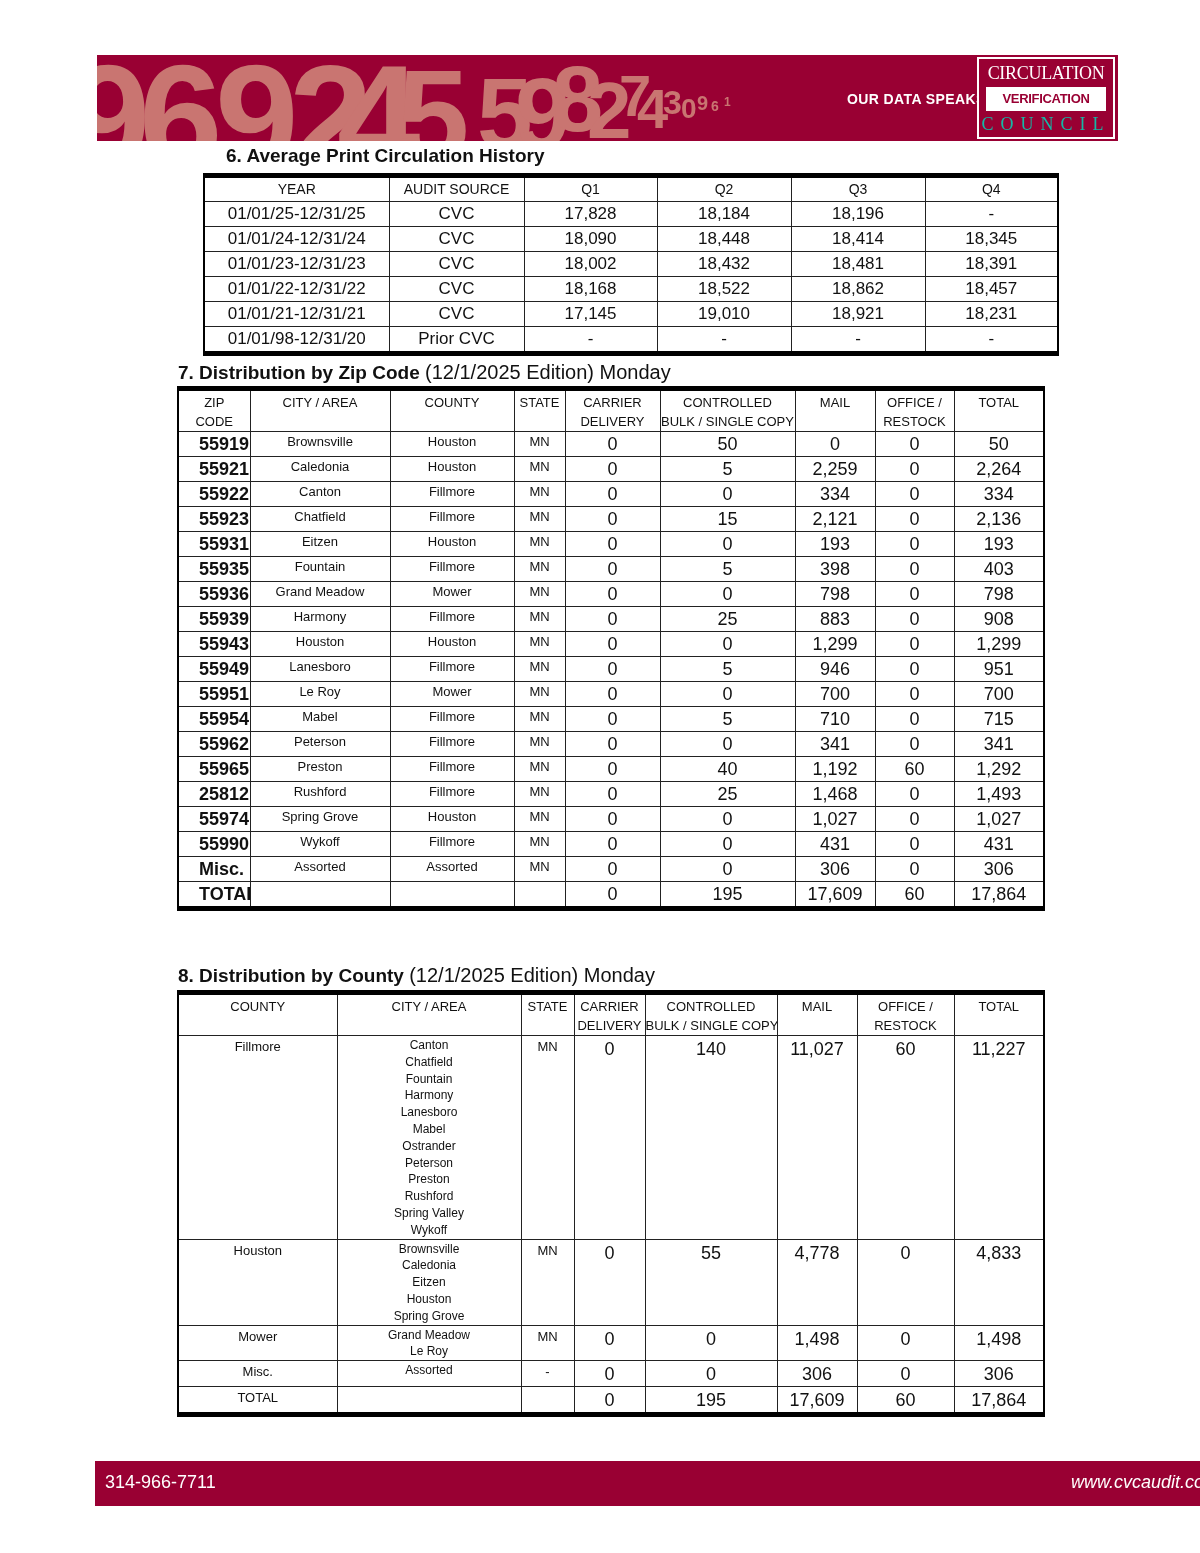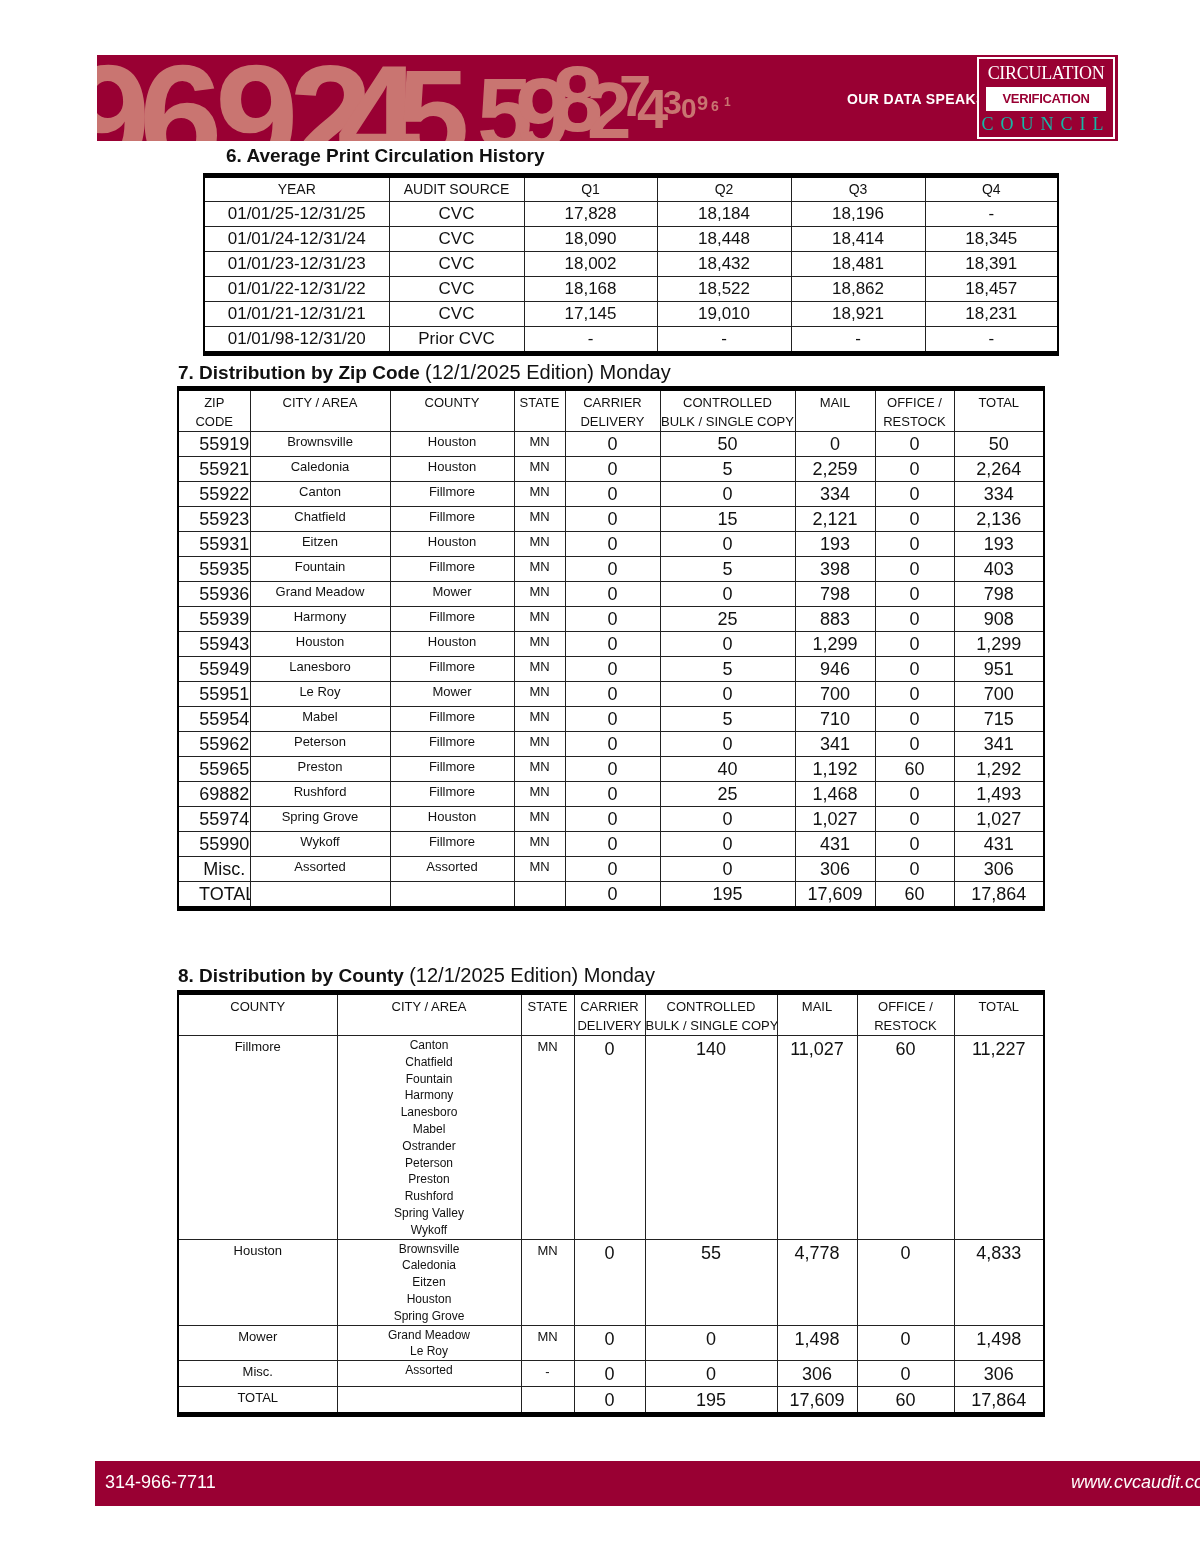--- a/index.html
+++ b/index.html
@@ -26,21 +26,21 @@
   
   #t6 { left: 177px; top: 173px; width: 854px; border-top: 5px solid #000; border-bottom: 5px solid #000; border-left: 2px solid #000; border-right: 2px solid #000; margin-left: 26px; }
   #t6 th { font-size: 14px; height: 24px; line-height: 23px; }
   #t6 td { font-size: 17px; height: 25px; line-height: 24px; }
 
   
   #t7 { left: 177px; top: 386px; width: 866px; border-top: 5px solid #000; border-bottom: 5px solid #000; border-left: 2px solid #000; border-right: 2px solid #000; }
   #t7 th { font-size: 13px; line-height: 19px; height: 43px; padding-top: 2px; }
   #t7 td { height: 25px; line-height: 24px; font-size: 18px; }
   #t7 td.small { font-size: 13px; line-height: 20px; }
-  #t7 td.zip { text-align: center; padding-left: 20px; }
+  #t7 td.zip { text-align: left; padding-left: 20px; font-weight: bold; }
 
   
   #t8 { left: 177px; top: 990px; width: 866px; border-top: 5px solid #000; border-bottom: 5px solid #000; border-left: 2px solid #000; border-right: 2px solid #000; }
   #t8 th { font-size: 13px; line-height: 19px; height: 43px; padding-top: 2px; }
   #t8 td { font-size: 18px; line-height: 24px; padding-top: 1px; }
   #t8 td.small { font-size: 13px; line-height: 17px; padding-top: 2px; }
   #t8 td.cities { font-size: 12px; line-height: 16.8px; padding-top: 1px; }
   .city-line { display: block; }
 
   
@@ -358,21 +358,21 @@
         <td class="small">Preston</td>
         <td class="small">Fillmore</td>
         <td class="small">MN</td>
         <td class="">0</td>
         <td class="">40</td>
         <td class="">1,192</td>
         <td class="">60</td>
         <td class="">1,292</td>
       </tr>
       <tr>
-        <td class="zip">69882</td>
+        <td class="zip">25812</td>
         <td class="small">Rushford</td>
         <td class="small">Fillmore</td>
         <td class="small">MN</td>
         <td class="">0</td>
         <td class="">25</td>
         <td class="">1,468</td>
         <td class="">0</td>
         <td class="">1,493</td>
       </tr>
       <tr>

